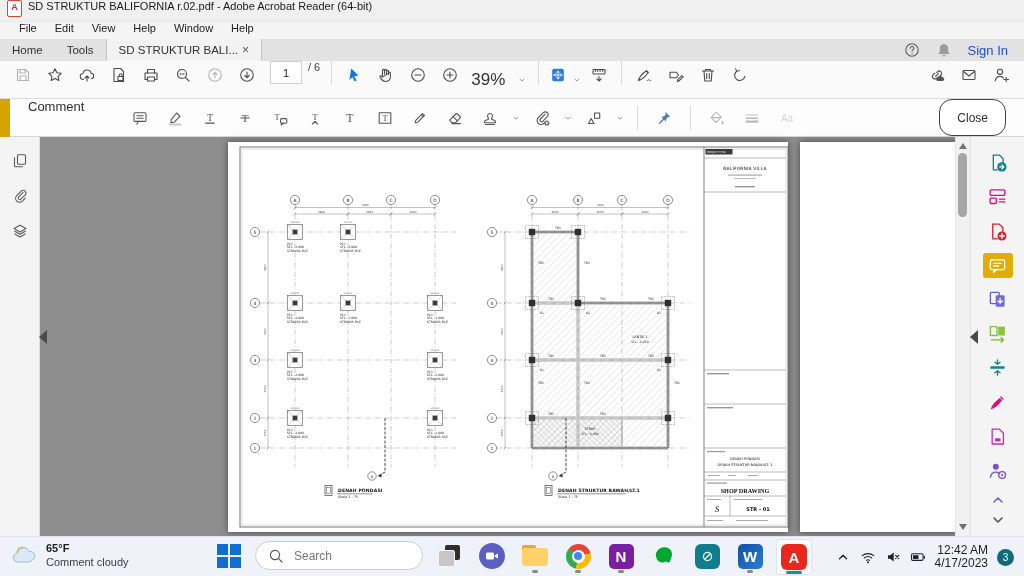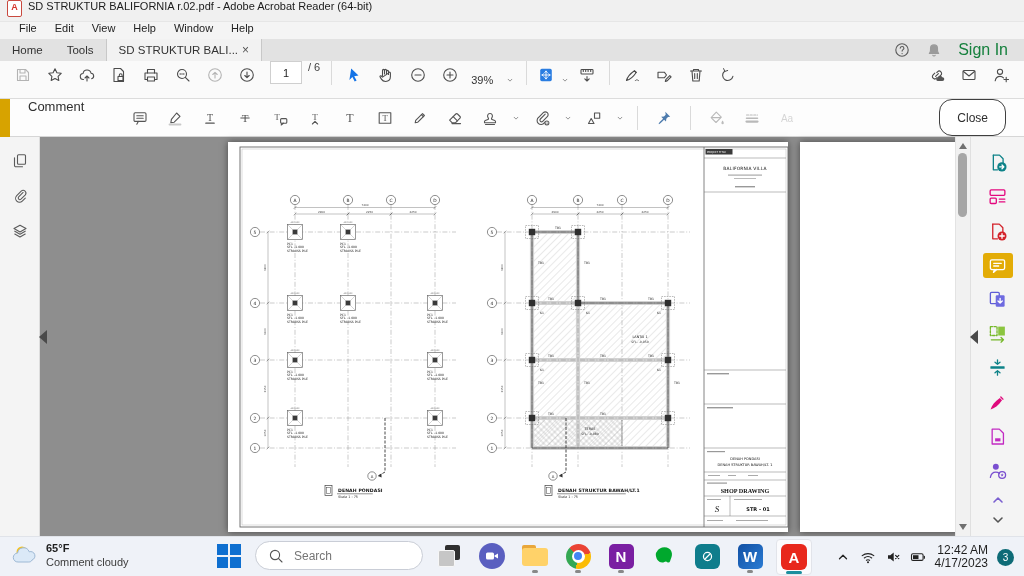--- a/index.html
+++ b/index.html
@@ -21,21 +21,21 @@
   .tab{height:100%;display:flex;align-items:center;padding:0 12px;}
   .tab.doc{background:#f2f2f2;border-left:1px solid #c8c8c8;border-right:1px solid #c8c8c8;gap:4px;padding:0 12px;max-width:150px;}
   .tab .x{color:#555;font-size:12px;}
   .tabright{margin-left:auto;display:flex;align-items:center;gap:16px;padding-right:16px;}
   
   .toolbar{top:61px;height:38px;background:#fafafa;border-bottom:1px solid #dcdcdc;padding-left:8px;gap:2px;}
   .tbtn{width:30px;height:28px;display:flex;align-items:center;justify-content:center;border-radius:3px;color:#4c4c4c;}
   .tsep{width:1px;height:24px;background:#dadada;margin:0 5px;}
   .pagebox{width:26px;height:19px;border:1px solid #cfcfcf;background:#fff;text-align:center;font-size:11px;color:#222;margin:0 4px 0 6px;}
   .pagetotal{font-size:11px;color:#444;margin-right:4px;}
-  .zoomdrop{display:flex;align-items:center;gap:12px;font-size:11px;color:#333;padding:0 4px;}
+  .zoomdrop{display:flex;align-items:center;gap:12px;font-size:17px;color:#333;padding:0 4px;}
   .drop{display:flex;align-items:center;}
   .spacer{flex:1;}
   
   .commentbar{top:99px;height:38px;background:#fdfdfd;border-bottom:1px solid #d6d6d6;}
   .accent{width:10px;height:38px;flex:0 0 auto;}
   .cmtlabel{font-size:13px;color:#2e2e2e;margin-left:18px;}
   .cicons{display:flex;align-items:center;gap:7px;margin-left:42px;}
   .cbtn{width:28px;height:28px;display:flex;align-items:center;justify-content:center;color:#555;}
   .closebtn{margin-left:auto;margin-right:18px;border:1.5px solid #3f3f3f;border-radius:13px;background:#fff;
             font-size:12px;color:#2e2e2e;padding:3px 17px;font-family:inherit;}
@@ -131,21 +131,21 @@
             <path d="M6.2 6.2c.2-1 1-1.7 1.9-1.7 1 0 1.8.8 1.8 1.7 0 1.4-1.8 1.5-1.8 2.9"></path>
             <circle cx="8.1" cy="11.6" r="0.6" fill="#555" stroke="none"></circle>
           </svg>
         </span>
       <span class="ic">
           <svg width="16" height="16" viewBox="0 0 16 16" fill="none" stroke="currentColor" stroke-width="1.1" stroke-linecap="round" stroke-linejoin="round">
             <path d="M12.7 11.5H3.3c.8-1 1.2-1.8 1.2-3.3V6.4A3.5 3.5 0 018 2.9a3.5 3.5 0 013.5 3.5v1.8c0 1.5.4 2.3 1.2 3.3z" fill="#9a9a9a" stroke="#9a9a9a"></path>
             <path d="M6.8 13.2a1.3 1.3 0 002.4 0" stroke="#9a9a9a"></path>
           </svg>
         </span>
-      <span style="font-size:16px;color:#15803d;">Sign In</span>
+      <span style="font-size:13px;color:#1d4ed8;">Sign In</span>
     </div>
   </div>
 
   <div class="row toolbar">
     <span class="tbtn ic dis">
         <svg width="16" height="16" viewBox="0 0 16 16" fill="none" stroke="currentColor" stroke-width="1.1" stroke-linecap="round" stroke-linejoin="round">
           <path d="M2.5 2.5h8l3 3v8h-11z"></path>
           <path d="M5 2.5V6h5V2.5"></path>
           <rect x="5" y="9" width="6" height="4.5"></rect>
         </svg>

